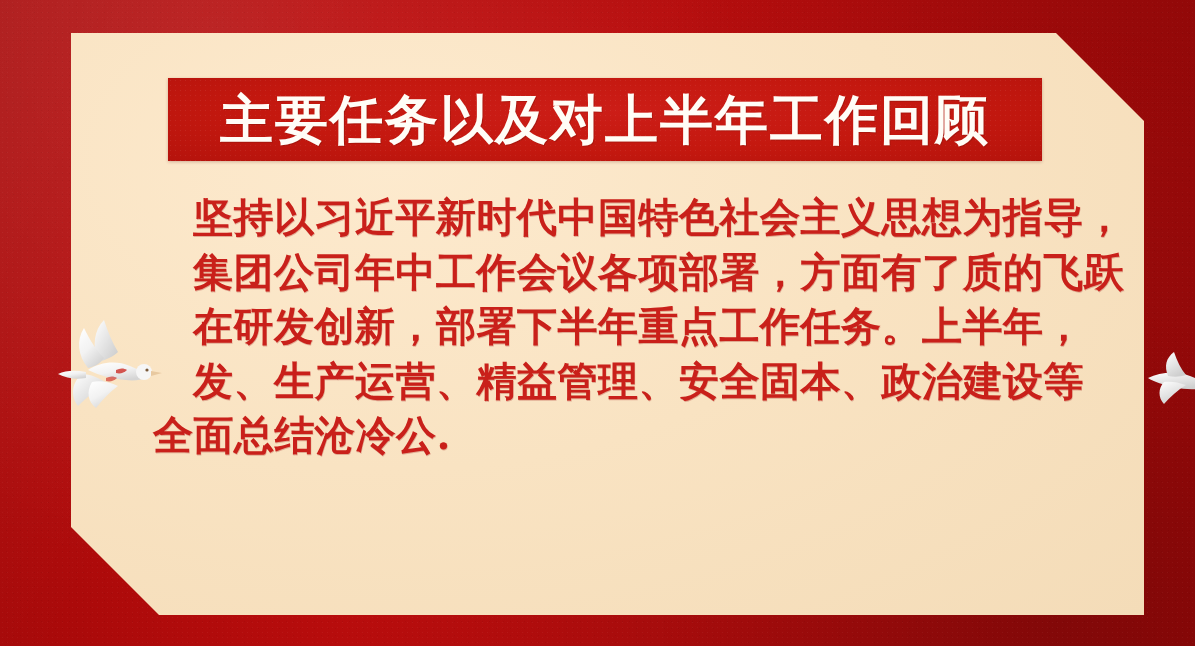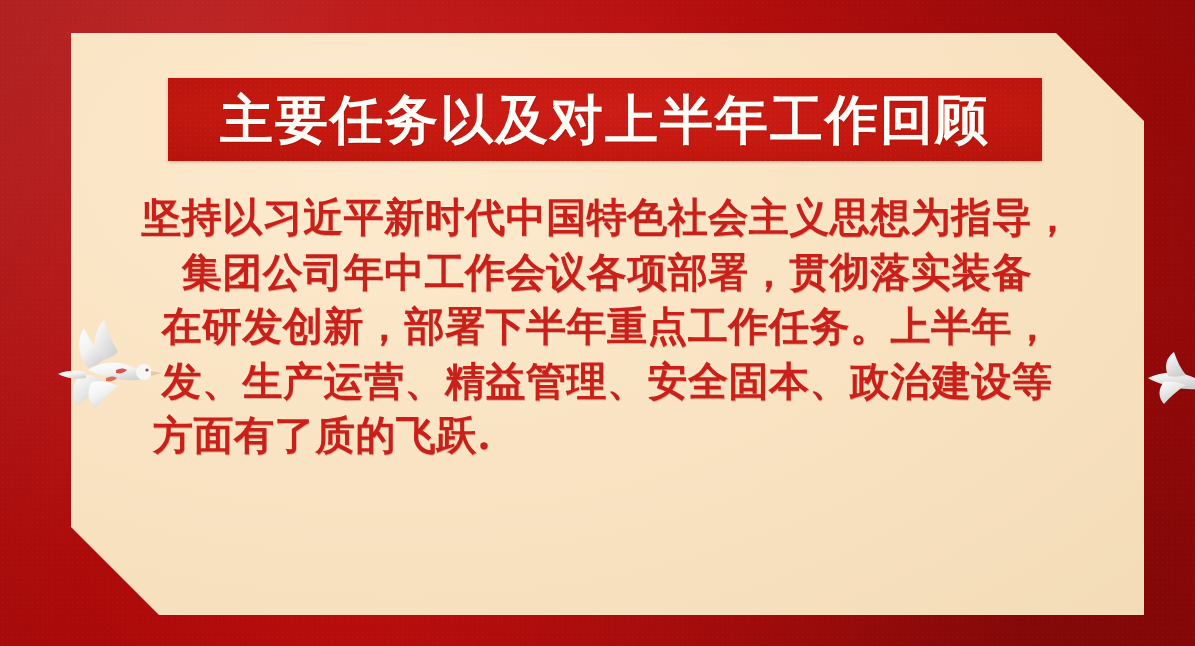--- a/index.html
+++ b/index.html
@@ -110,21 +110,22 @@
     font-family: "DejaVu Serif", "Liberation Serif", serif;
     font-weight: 700;
     font-size: 40px;
     line-height: 54.5px;
     letter-spacing: 0.5px;
     white-space: nowrap;
     text-shadow: 0.5px 0.5px 0 rgba(160,25,20,0.28);
   }
   .body-line.justify {
     display: flex;
-    justify-content: center;
+    justify-content: flex-start;
+    margin-left: 40px;
   }
   .body-line.justify > span { display: inline-block; }
 
   
   .dove {
     position: absolute;
     pointer-events: none;
   }
   .dove-left  { left: 52px;  top: 312px; width: 120px; height: 112px; }
   .dove-right { left: 1146px; top: 352px; width: 62px;  height: 60px; }
@@ -146,30 +147,30 @@
   <div class="title-banner">
     <div class="title-banner-grain"></div>
     <div class="title-text">主要任务以及对上半年工作回顾</div>
   </div>
 
   <div class="body-block">
     <div class="body-line justify">
       <span>坚持以习近平新时代中国特色社会主义思想为指导，</span>
     </div>
     <div class="body-line justify">
-      <span>集团公司年中工作会议各项部署，贯彻落实装备</span>
+      <span>集团公司年中工作会议各项部署，方面有了质的飞跃</span>
     </div>
     <div class="body-line justify">
       <span>在研发创新，部署下半年重点工作任务。上半年，</span>
     </div>
     <div class="body-line justify">
       <span>发、生产运营、精益管理、安全固本、政治建设等</span>
     </div>
     <div class="body-line">
-      <span>方面有了质的飞跃.</span>
+      <span>全面总结沧冷公.</span>
     </div>
   </div>
 
   <div class="dove dove-left">
     <svg viewBox="0 0 120 112" width="120" height="112" aria-hidden="true">
       <defs>
         <linearGradient id="dg1" x1="0" y1="0" x2="0.6" y2="1">
           <stop offset="0%" stop-color="#ffffff"></stop>
           <stop offset="55%" stop-color="#f2f2f2"></stop>
           <stop offset="100%" stop-color="#d5d5d5"></stop>

